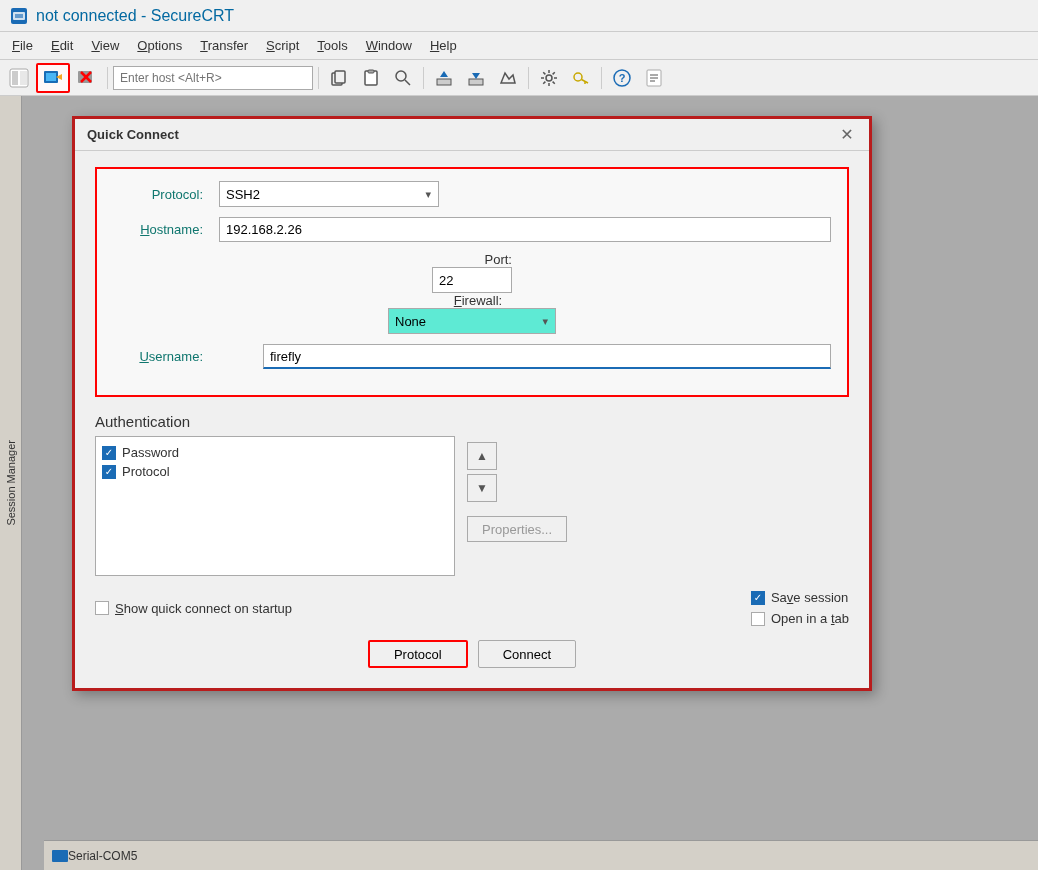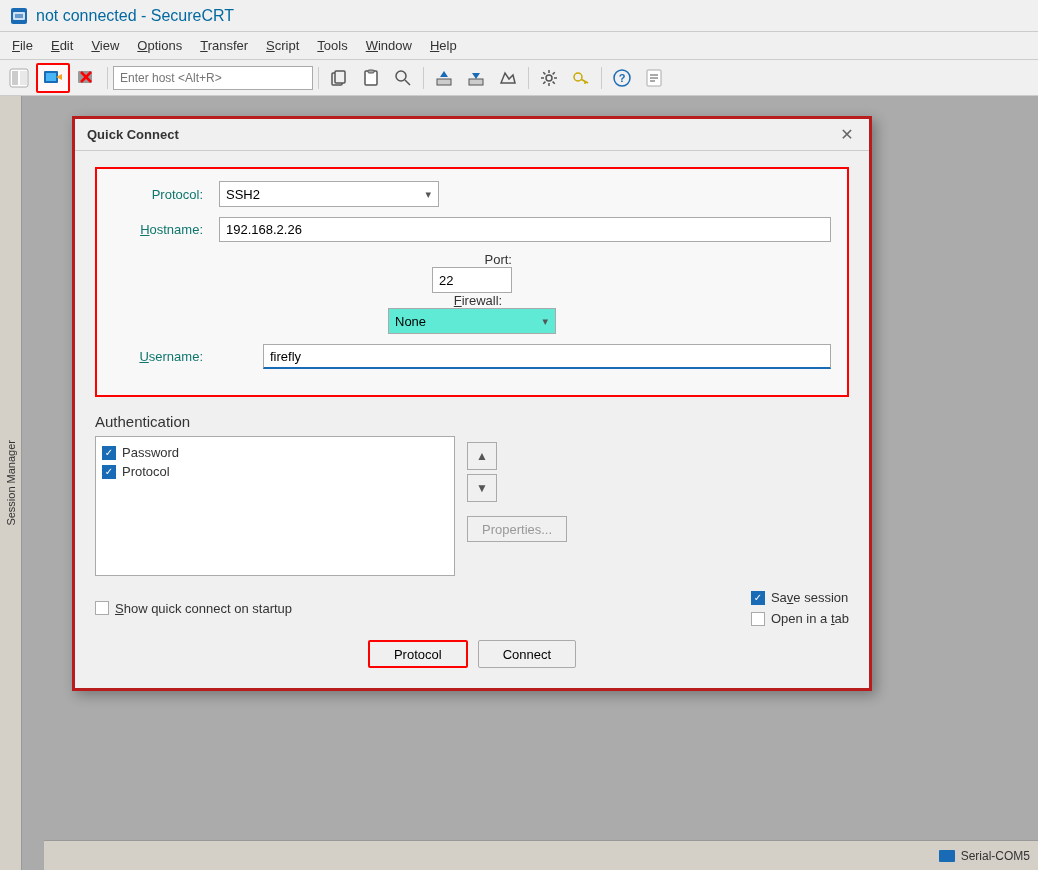--- a/index.html
+++ b/index.html
@@ -117,22 +117,20 @@
       position: absolute;
       bottom: 0;
       left: 22px;
       right: 0;
       height: 30px;
       background: #d4d0c8;
       border-top: 1px solid #999;
       display: flex;
       align-items: center;
       padding: 0 8px;
-      gap: 6px;
-      justify-content: flex-end;
     }
     .serial-icon {
       width: 16px;
       height: 12px;
       background: #1a6bb5;
       display: inline-block;
       border-radius: 1px;
     }
     .serial-text {
       font-size: 12px;

